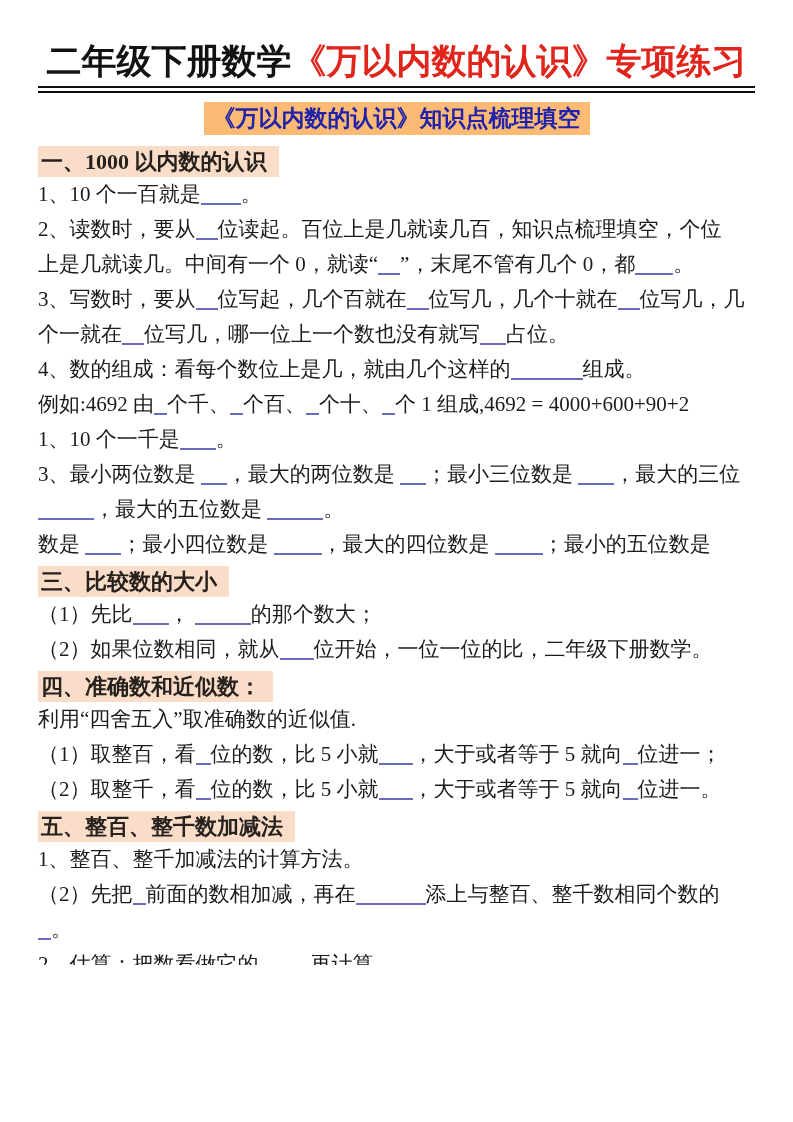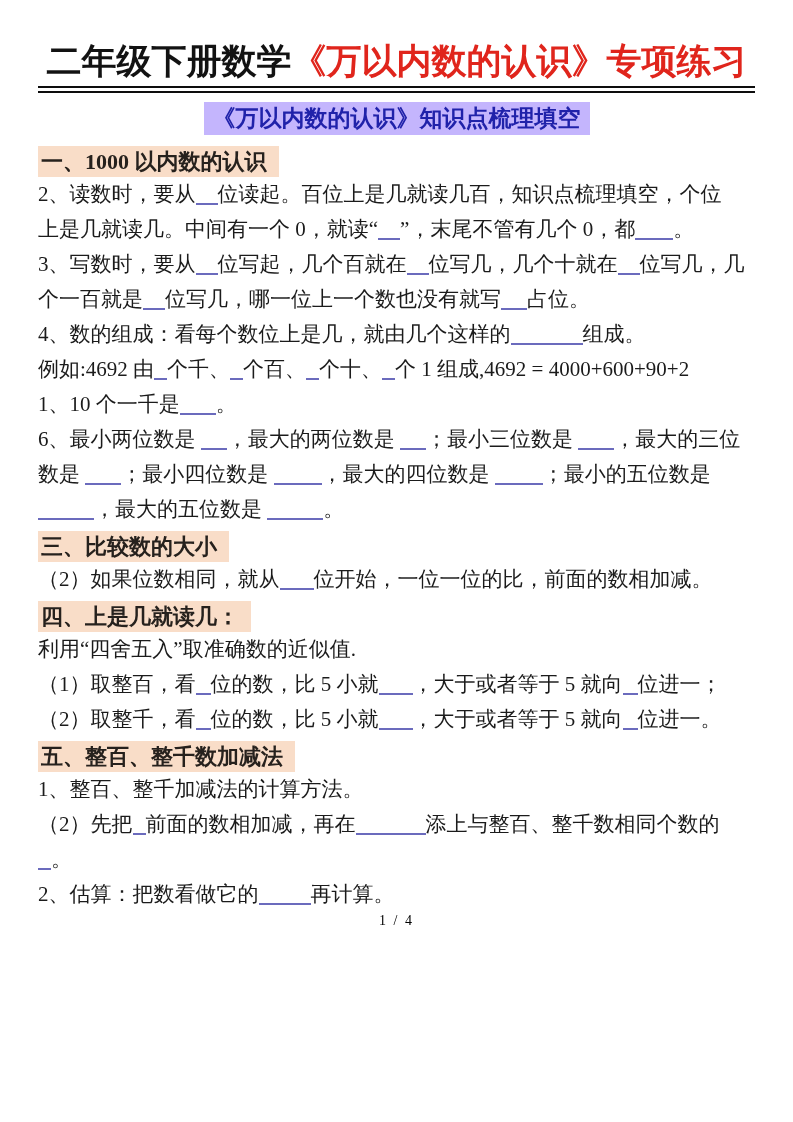--- a/index.html
+++ b/index.html
@@ -27,21 +27,21 @@
   .title .highlight { color: #e0251c; }
   .title-rule {
     height: 3px;
     border-top: 2px solid #0d0d0d;
     border-bottom: 2px solid #0d0d0d;
     margin-top: 2px;
   }
   .subtitle-row { text-align: center; margin-top: 9px; height: 33px; }
   .subtitle {
     display: inline-block;
-    background: #c4b5fd;
+    background: #fdba74;
     color: #2022aa;
     font-weight: 700;
     font-size: 23px;
     line-height: 27px;
     padding: 3px 9px;
   }
   .doc-body { margin-top: 7px; }
   .line {
     margin: 0;
     font-size: 21px;
@@ -79,33 +79,35 @@
 <body>
 
 <div class="page">
   <h1 class="title"><span>二年级下册数学</span><span class="highlight">《万以内数的认识》专项练习</span></h1>
   <div class="title-rule"></div>
   <div class="subtitle-row">
     <span class="subtitle">《万以内数的认识》知识点梳理填空</span>
   </div>
   <div class="doc-body">
       <div class="section-row"><span class="section-label">一、1000 以内数的认识</span></div>
+      <p class="line"><span>1、10 个一百就是</span><span class="blank" style="width: 40px;"></span><span>。</span></p>
       <p class="line"><span>2、读数时，要从</span><span class="blank" style="width: 22px;"></span><span>位读起。百位上是几就读几百，知识点梳理填空，个位</span></p>
       <p class="line"><span>上是几就读几。中间有一个 0，就读“</span><span class="blank" style="width: 22px;"></span><span>”，末尾不管有几个 0，都</span><span class="blank" style="width: 38px;"></span><span>。</span></p>
       <p class="line"><span>3、写数时，要从</span><span class="blank" style="width: 22px;"></span><span>位写起，几个百就在</span><span class="blank" style="width: 22px;"></span><span>位写几，几个十就在</span><span class="blank" style="width: 22px;"></span><span>位写几，几</span></p>
-      <p class="line"><span>个一百就是</span><span class="blank" style="width: 22px;"></span><span>位写几，哪一位上一个数也没有就写</span><span class="blank" style="width: 26px;"></span><span>占位。</span></p>
+      <p class="line"><span>个一就在</span><span class="blank" style="width: 22px;"></span><span>位写几，哪一位上一个数也没有就写</span><span class="blank" style="width: 26px;"></span><span>占位。</span></p>
       <p class="line"><span>4、数的组成：看每个数位上是几，就由几个这样的</span><span class="blank" style="width: 72px;"></span><span>组成。</span></p>
       <p class="line"><span>例如:4692 由</span><span class="blank" style="width: 13px;"></span><span>个千、</span><span class="blank" style="width: 13px;"></span><span>个百、</span><span class="blank" style="width: 13px;"></span><span>个十、</span><span class="blank" style="width: 13px;"></span><span>个 1 组成,4692 = 4000+600+90+2</span></p>
       <p class="line"><span>1、10 个一千是</span><span class="blank" style="width: 36px;"></span><span>。</span></p>
-      <p class="line"><span>6、最小两位数是 </span><span class="blank" style="width: 26px;"></span><span>，最大的两位数是 </span><span class="blank" style="width: 26px;"></span><span>；最小三位数是 </span><span class="blank" style="width: 36px;"></span><span>，最大的三位</span></p>
+      <p class="line"><span>3、最小两位数是 </span><span class="blank" style="width: 26px;"></span><span>，最大的两位数是 </span><span class="blank" style="width: 26px;"></span><span>；最小三位数是 </span><span class="blank" style="width: 36px;"></span><span>，最大的三位</span></p>
+      <p class="line"><span class="blank" style="width: 56px;"></span><span>，最大的五位数是 </span><span class="blank" style="width: 56px;"></span><span>。</span></p>
       <p class="line"><span>数是 </span><span class="blank" style="width: 36px;"></span><span>；最小四位数是 </span><span class="blank" style="width: 48px;"></span><span>，最大的四位数是 </span><span class="blank" style="width: 48px;"></span><span>；最小的五位数是</span></p>
-      <p class="line"><span class="blank" style="width: 56px;"></span><span>，最大的五位数是 </span><span class="blank" style="width: 56px;"></span><span>。</span></p>
       <div class="section-row"><span class="section-label">三、比较数的大小</span></div>
-      <p class="line"><span>（2）如果位数相同，就从</span><span class="blank" style="width: 34px;"></span><span>位开始，一位一位的比，前面的数相加减。</span></p>
-      <div class="section-row"><span class="section-label">四、上是几就读几：</span></div>
+      <p class="line"><span>（1）先比</span><span class="blank" style="width: 36px;"></span><span>， </span><span class="blank" style="width: 56px;"></span><span>的那个数大；</span></p>
+      <p class="line"><span>（2）如果位数相同，就从</span><span class="blank" style="width: 34px;"></span><span>位开始，一位一位的比，二年级下册数学。</span></p>
+      <div class="section-row"><span class="section-label">四、准确数和近似数：</span></div>
       <p class="line"><span>利用“四舍五入”取准确数的近似值.</span></p>
       <p class="line"><span>（1）取整百，看</span><span class="blank" style="width: 15px;"></span><span>位的数，比 5 小就</span><span class="blank" style="width: 34px;"></span><span>，大于或者等于 5 就向</span><span class="blank" style="width: 15px;"></span><span>位进一；</span></p>
       <p class="line"><span>（2）取整千，看</span><span class="blank" style="width: 15px;"></span><span>位的数，比 5 小就</span><span class="blank" style="width: 34px;"></span><span>，大于或者等于 5 就向</span><span class="blank" style="width: 15px;"></span><span>位进一。</span></p>
       <div class="section-row"><span class="section-label">五、整百、整千数加减法</span></div>
       <p class="line"><span>1、整百、整千加减法的计算方法。</span></p>
       <p class="line"><span>（2）先把</span><span class="blank" style="width: 13px;"></span><span>前面的数相加减，再在</span><span class="blank" style="width: 70px;"></span><span>添上与整百、整千数相同个数的</span></p>
       <p class="line"><span class="blank" style="width: 13px;"></span><span>。</span></p>
       <p class="line"><span>2、估算：把数看做它的</span><span class="blank" style="width: 52px;"></span><span>再计算。</span></p>
     </div>
   <div class="footer">1 / 4</div>

